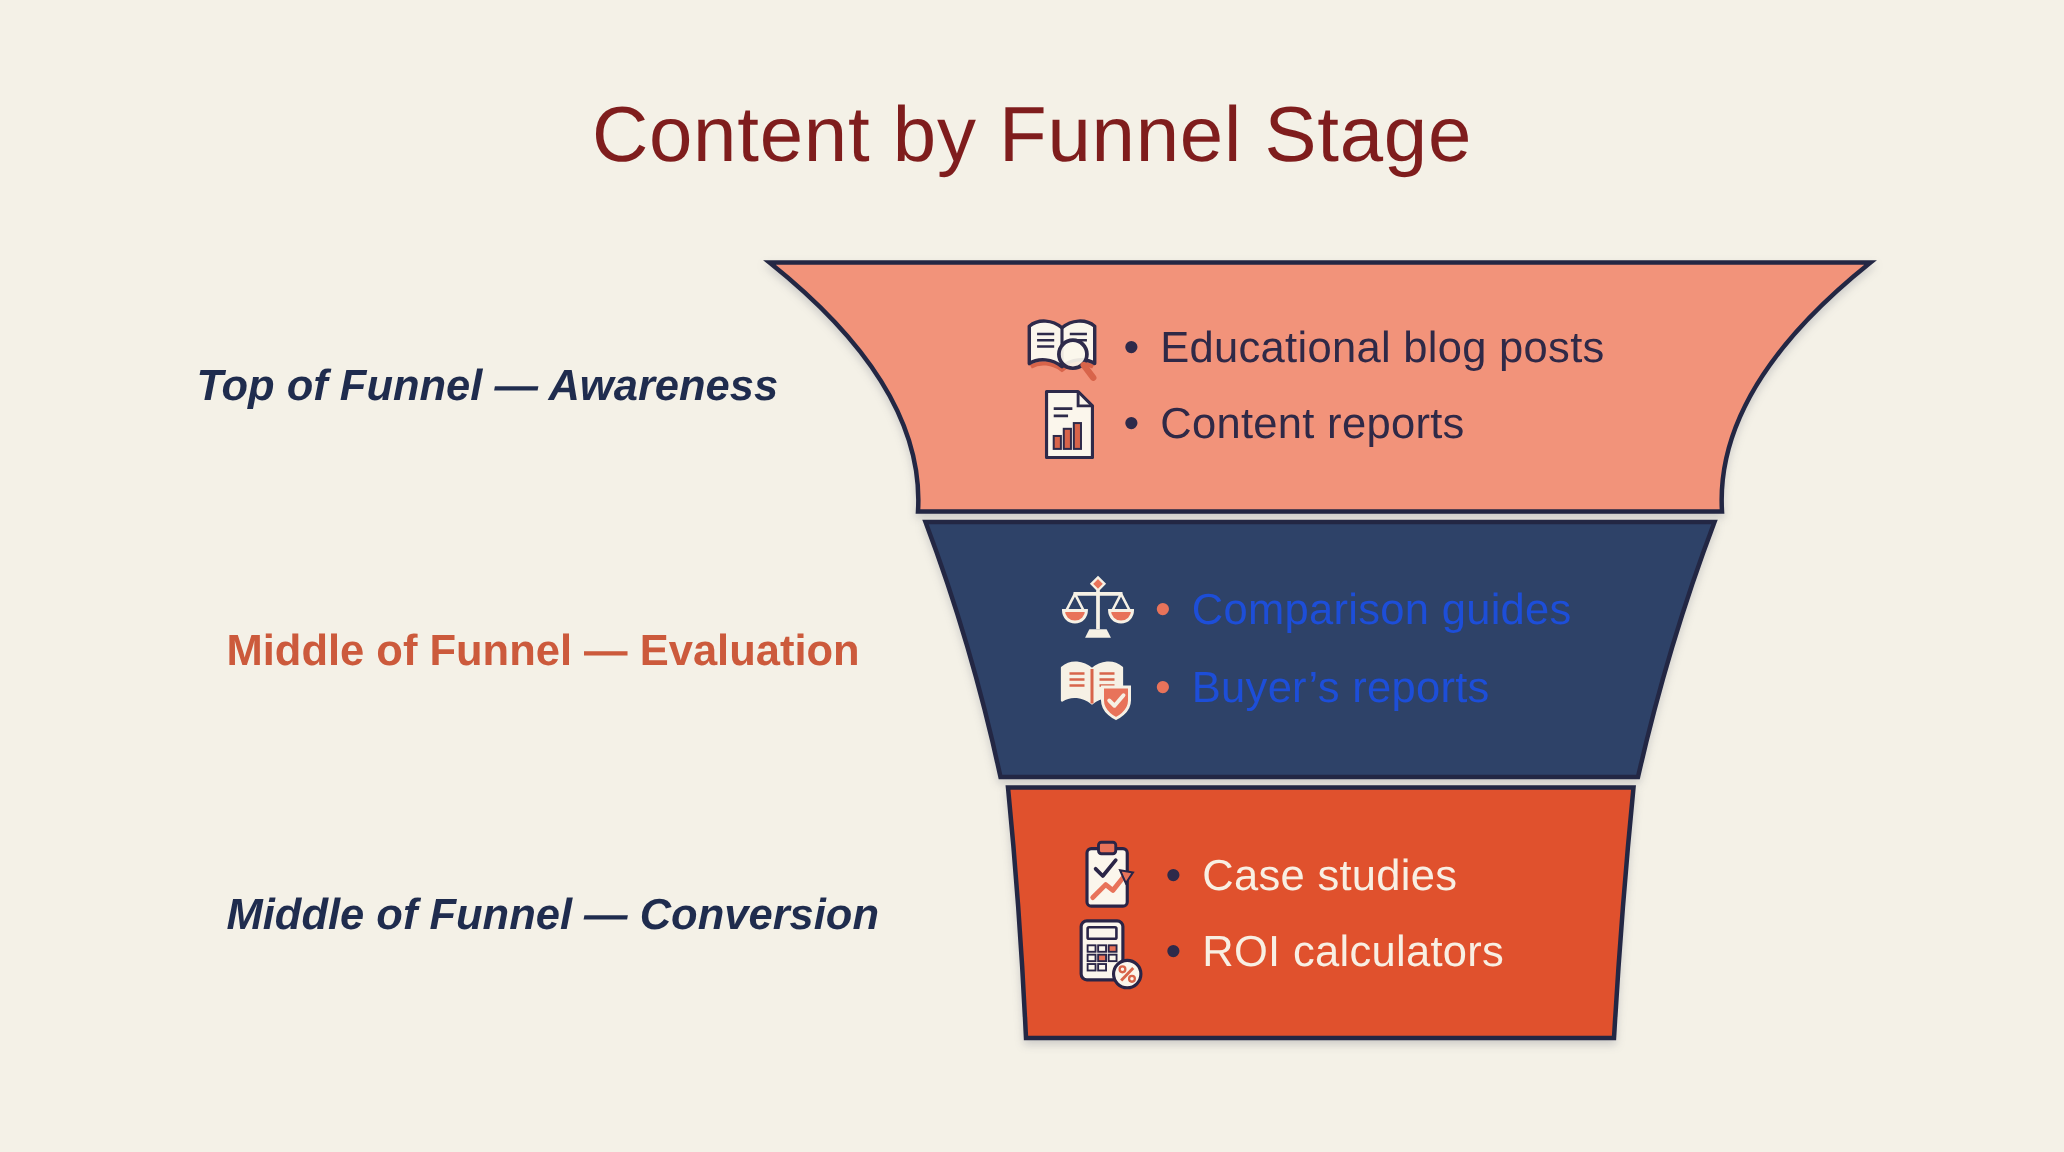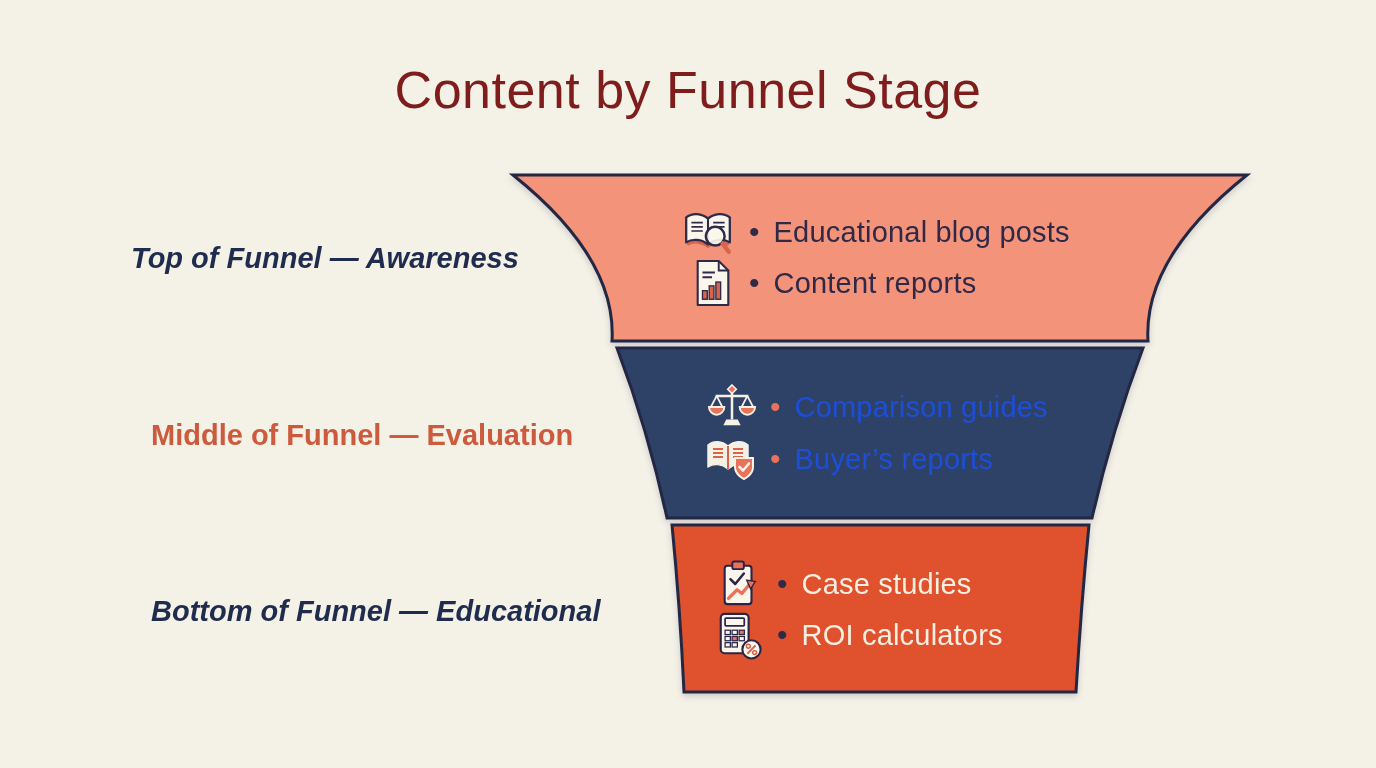--- a/index.html
+++ b/index.html
@@ -48,21 +48,21 @@
   <div class="page-title">Content by Funnel Stage</div>
 
   <svg class="funnel-svg" viewBox="0 0 1376 768" aria-hidden="true">
     <path class="stage" d="M 513 175 L 1247 175 Q 1143 258 1148 341 L 612 341 Q 617 258 513 175 Z" fill="#F2937A"></path>
     <path class="stage" d="M 617 348 L 1143 348 Q 1112 430 1092 518 L 667 518 Q 648 430 617 348 Z" fill="#2E4268"></path>
     <path class="stage" d="M 672 525 L 1089 525 Q 1081 606 1076 692 L 684 692 Q 680 606 672 525 Z" fill="#E0512D"></path>
   </svg>
 
   <div class="stage-label label-dark" style="left:131px;top:258px;">Top of Funnel — Awareness</div>
   <div class="stage-label label-orange" style="left:141px;top:435px;margin-left:10px;">Middle of Funnel — Evaluation</div>
-  <div class="stage-label label-dark" style="left:151px;top:611px;">Bottom of Funnel — Educational</div>
+  <div class="stage-label label-dark" style="left:151px;top:611px;">Middle of Funnel — Conversion</div>
 
   <div class="item-row" style="left:681px;top:232px;">
     <span class="icon">
       <svg width="54" height="54" viewBox="0 0 52 52">
         <path d="M6 38 C12 34.5 20 35.5 26 40 C32 35.5 40 34.5 46 38" fill="none" stroke="#D8644A" stroke-width="2.6"></path>
         <path d="M5 12 C11 7 20 8 26 13 C32 8 41 7 47 12 L47 36 C41 32 32 33 26 38 C20 33 11 32 5 36 Z" fill="#FBF6EC" stroke="#2E2A4A" stroke-width="2.2" stroke-linejoin="round"></path>
         <path d="M26 13 L26 38" fill="none" stroke="#2E2A4A" stroke-width="2"></path>
         <path d="M10 17 H21 M10 21 H21 M10 25 H21 M31 17 H42 M31 21 H42" stroke="#2E2A4A" stroke-width="1.6"></path>
         <circle cx="33" cy="30" r="9" fill="#FBF6EC" fill-opacity="0.92" stroke="#2E2A4A" stroke-width="2.4"></circle>
         <path d="M40 37 L46 45" stroke="#D8644A" stroke-width="4.2" stroke-linecap="round"></path>

